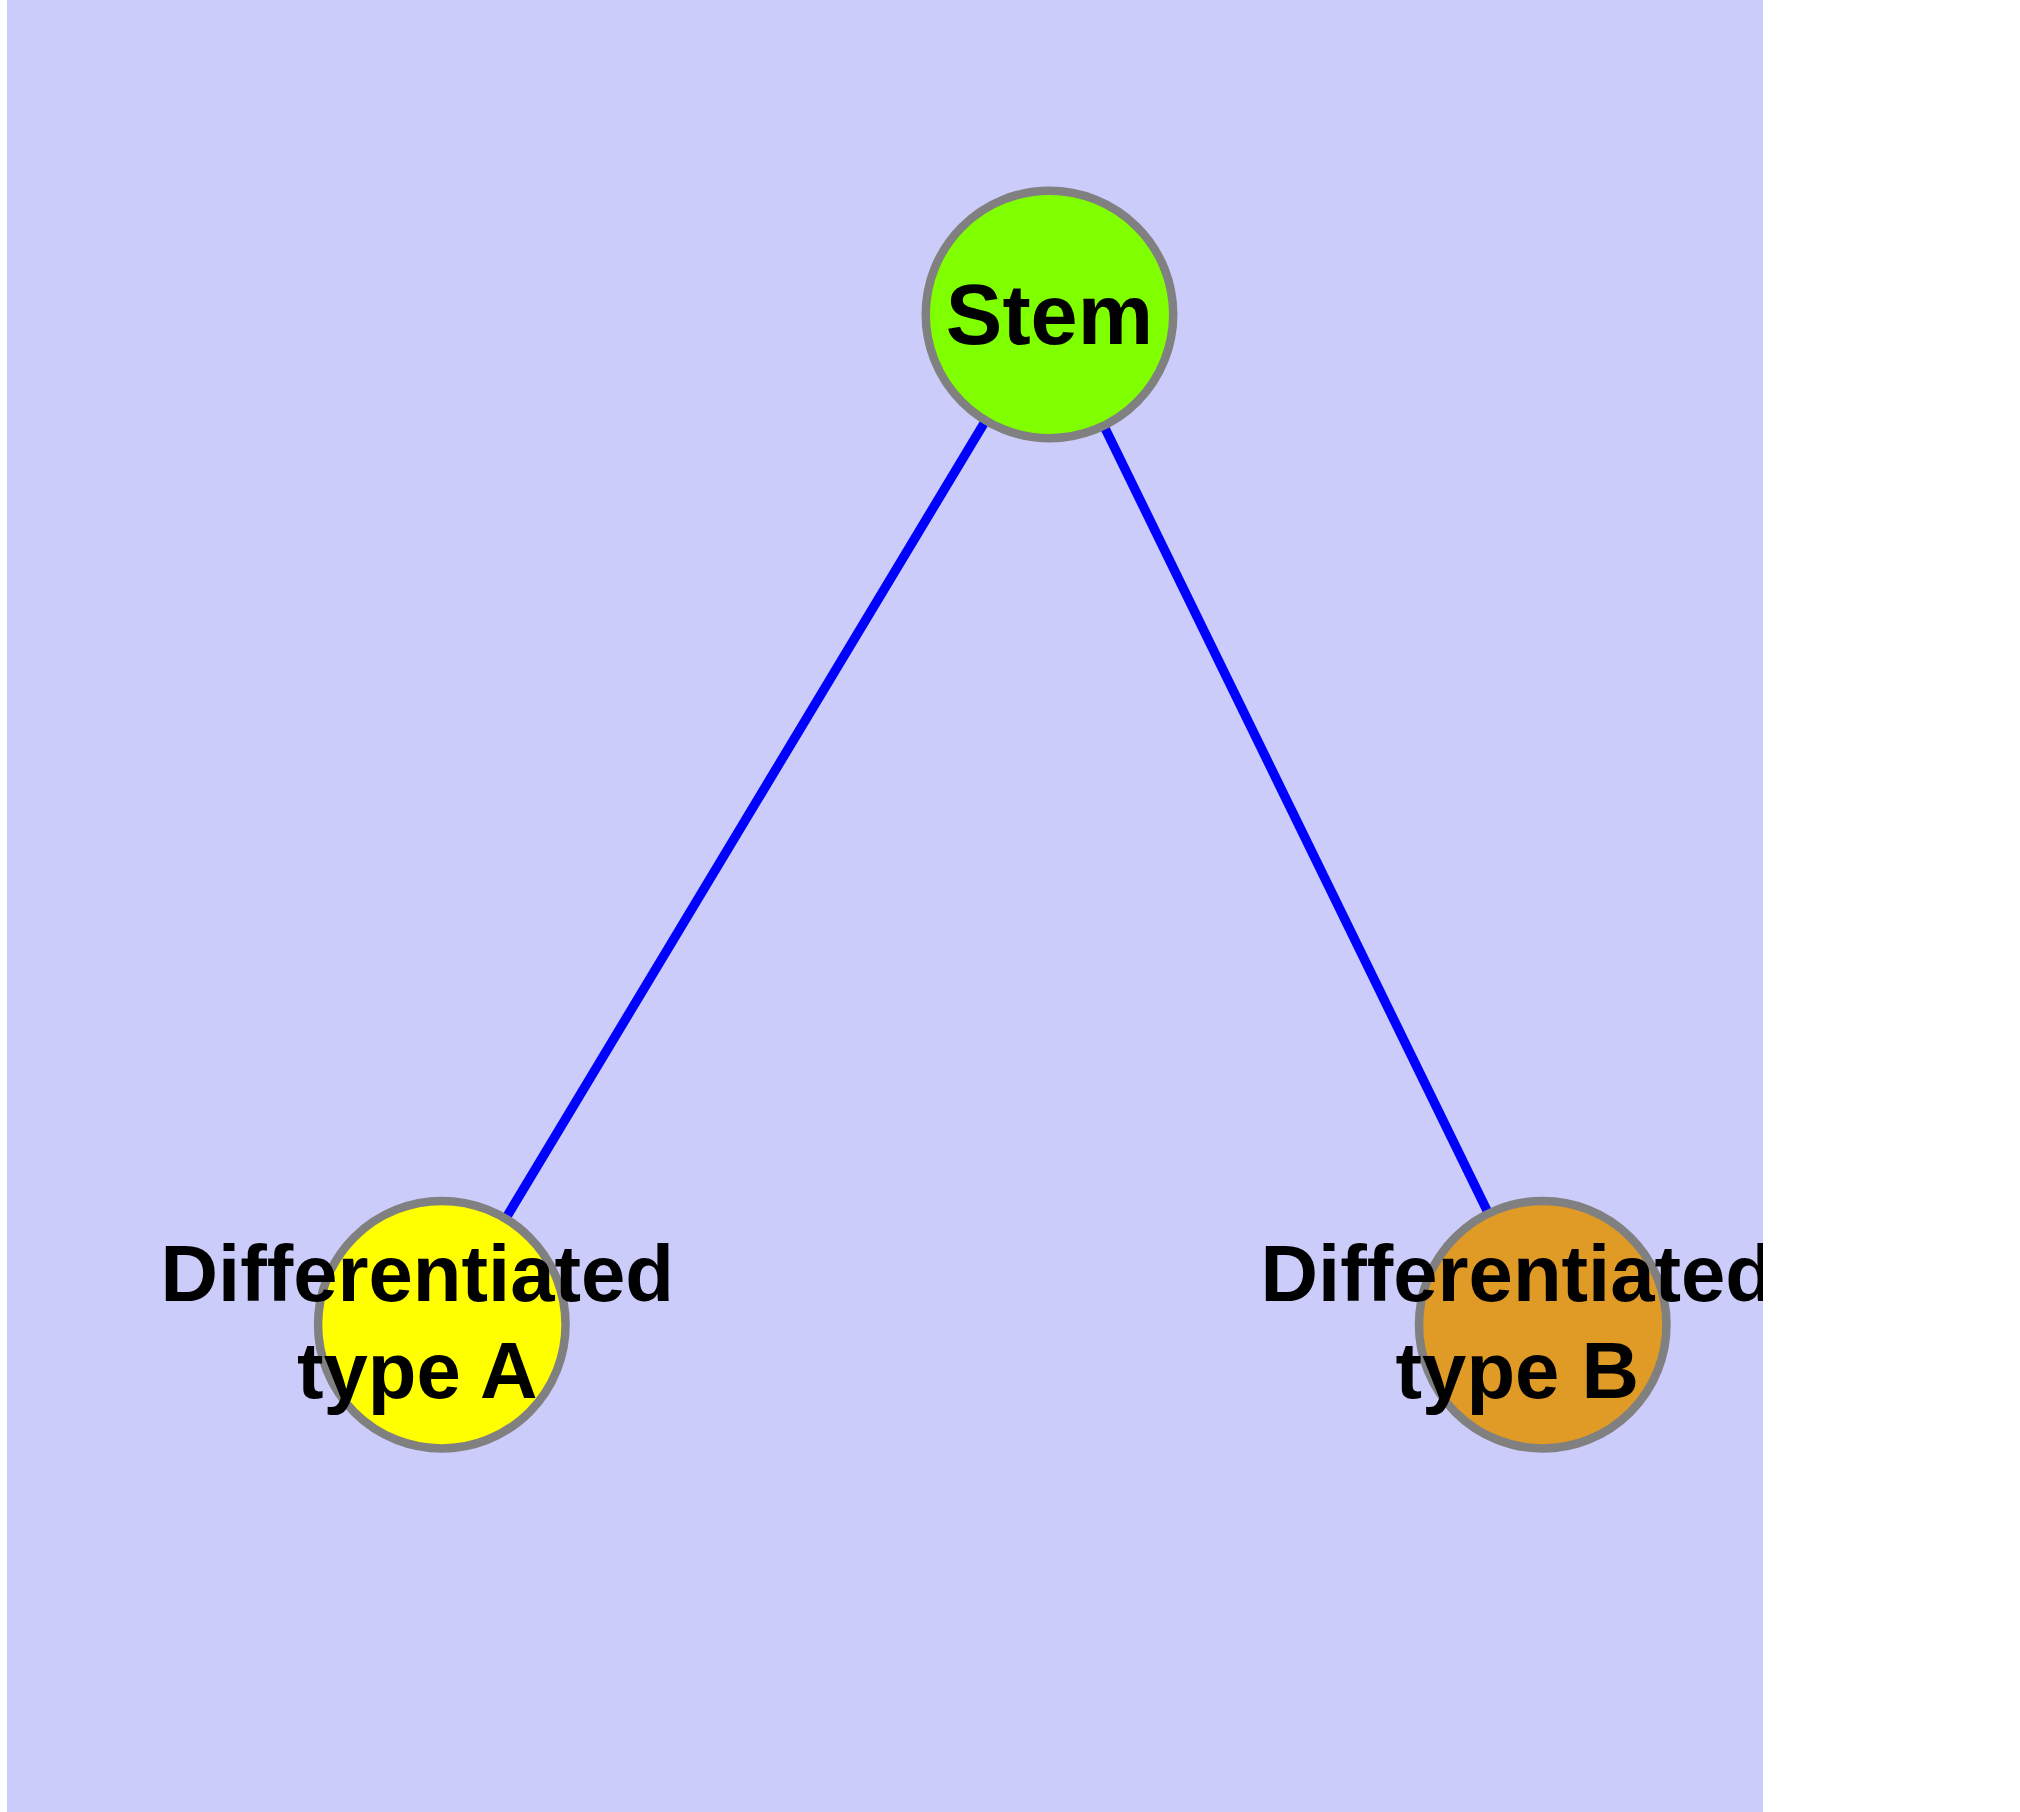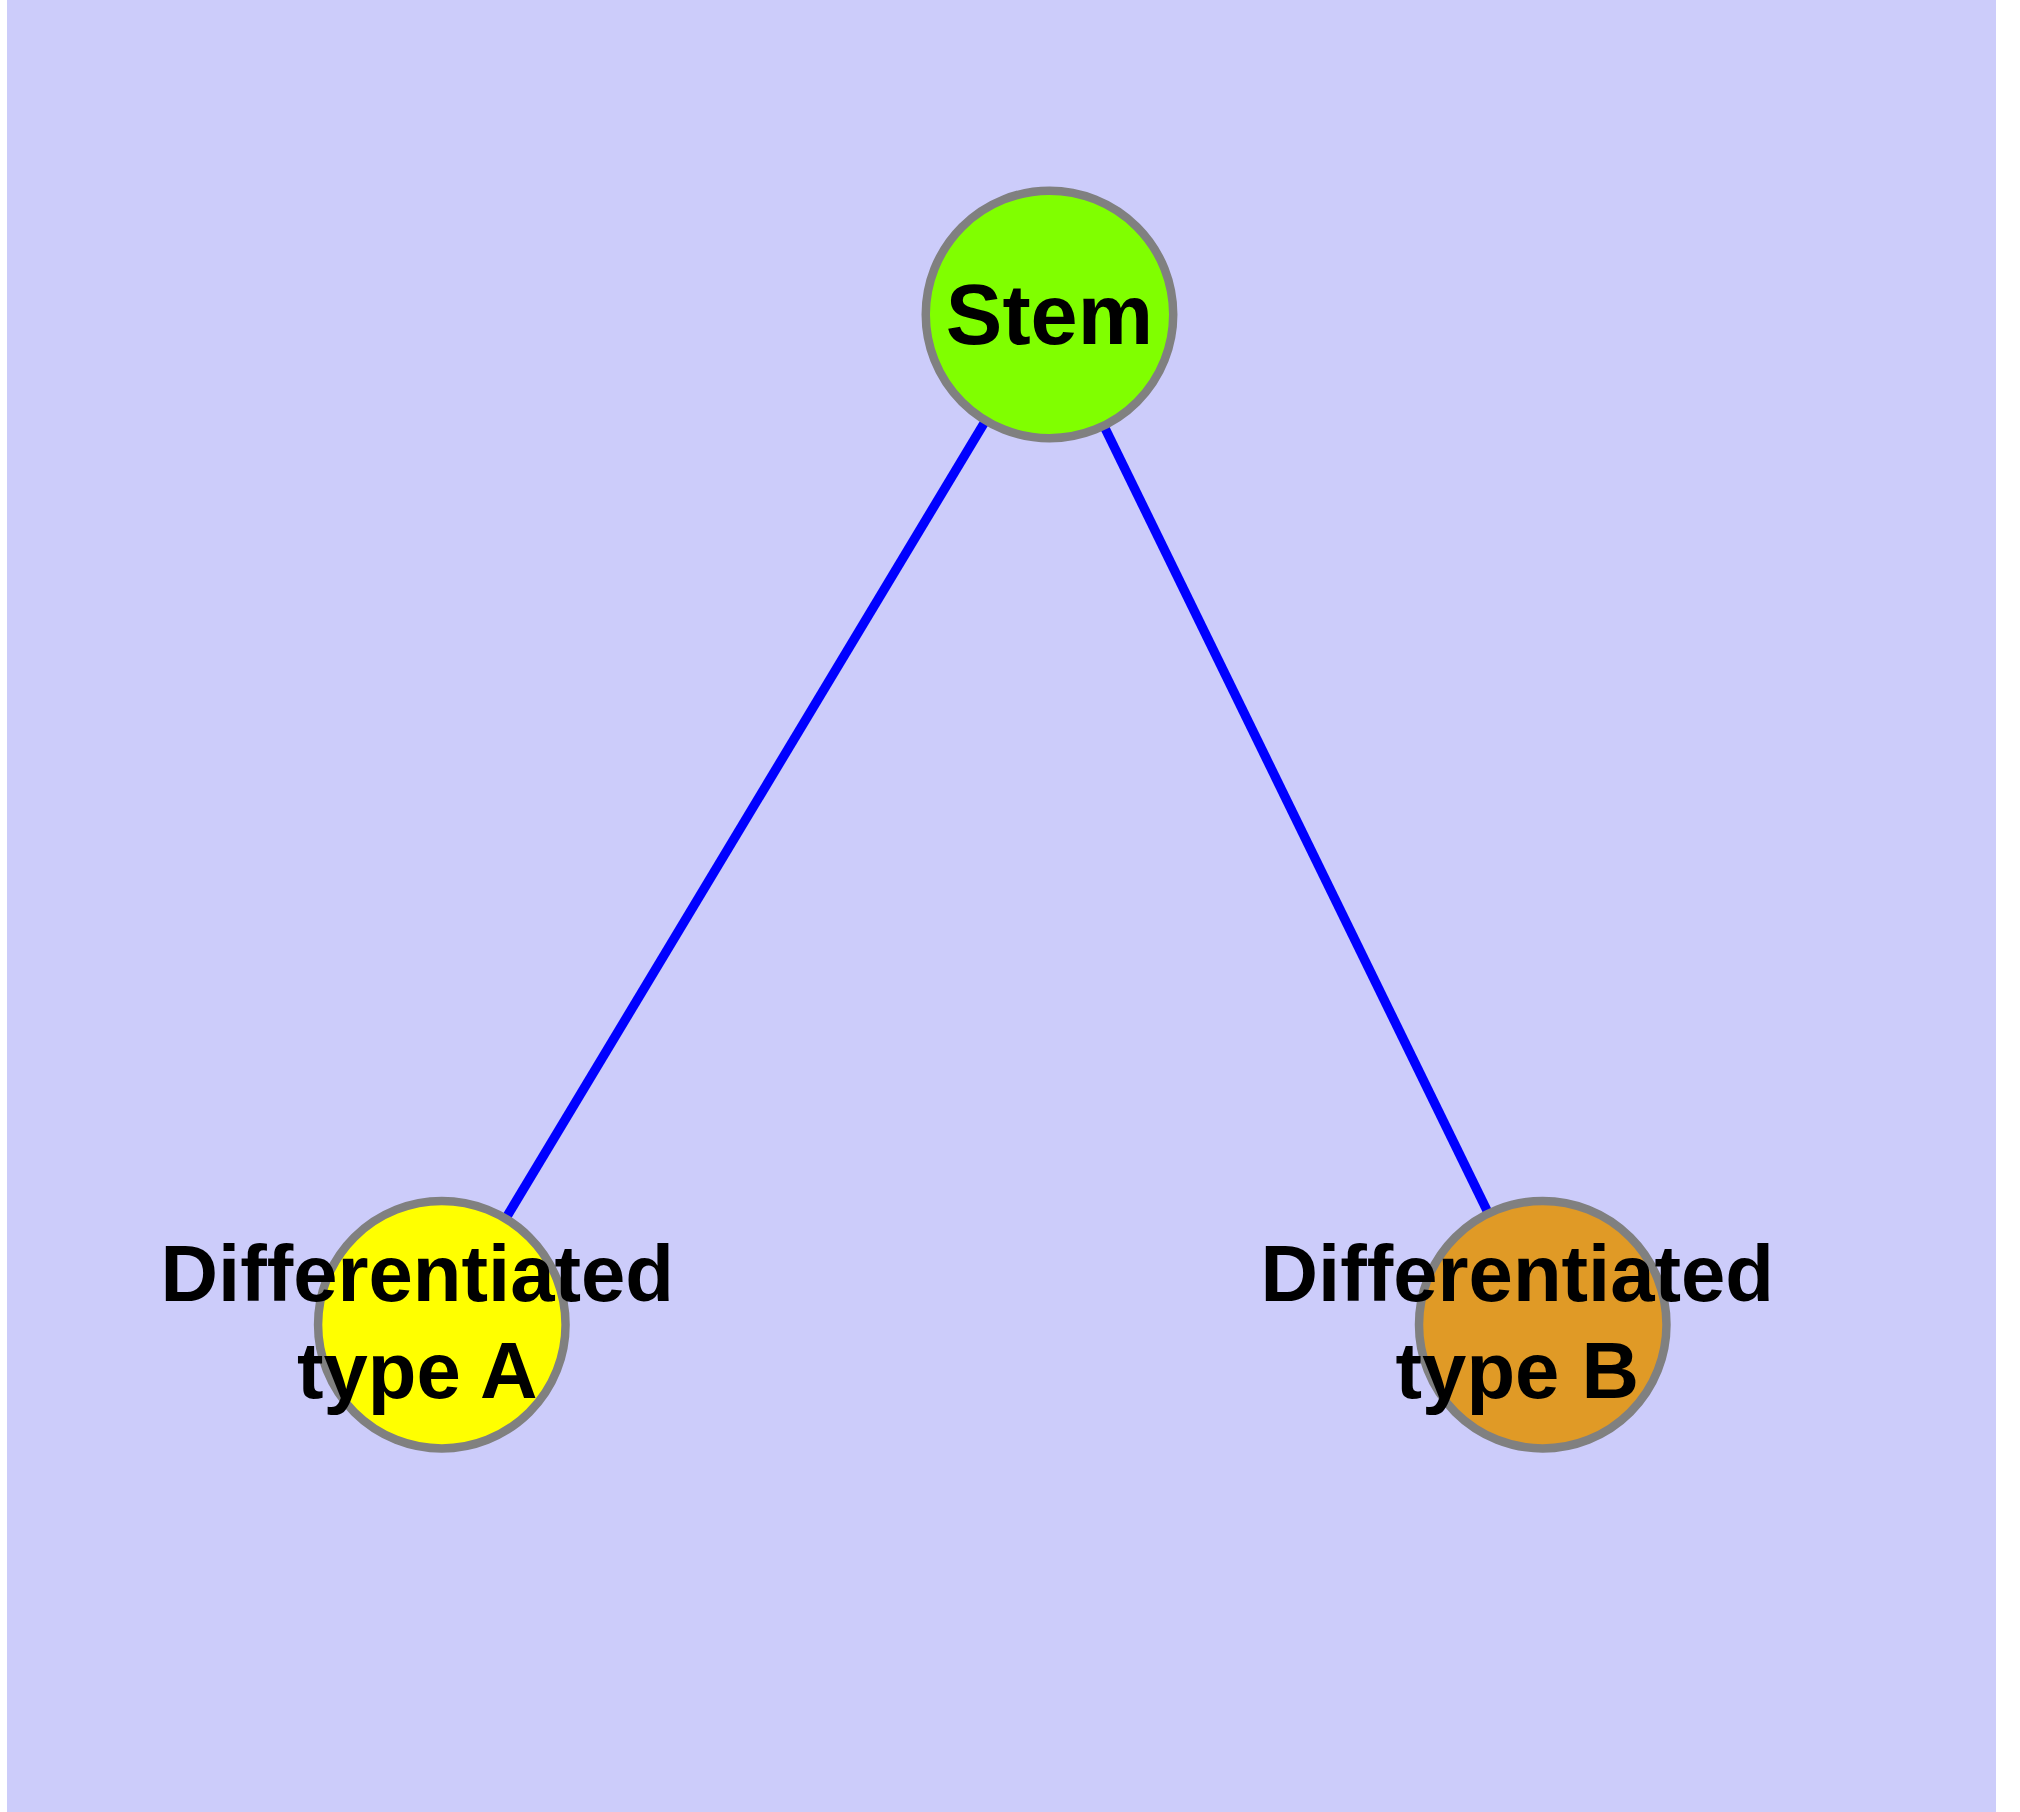--- a/index.html
+++ b/index.html
@@ -2,21 +2,21 @@
 <html style="font-size:13.6px"><head>
 <meta charset="utf-8">
 <style>
   html, body {
     margin: 0;
     padding: 0;
     background: #ffffff;
   }
   #canvas {
     position: relative;
-    width: 1996px;
+    width: 1763px;
     height: 1812px;
     background: #ffffff;
     overflow: hidden;
   }
   #plot-background {
     position: absolute;
     left: 6.8px;
     top: 0px;
     width: 2007px;
     height: 1812px;

